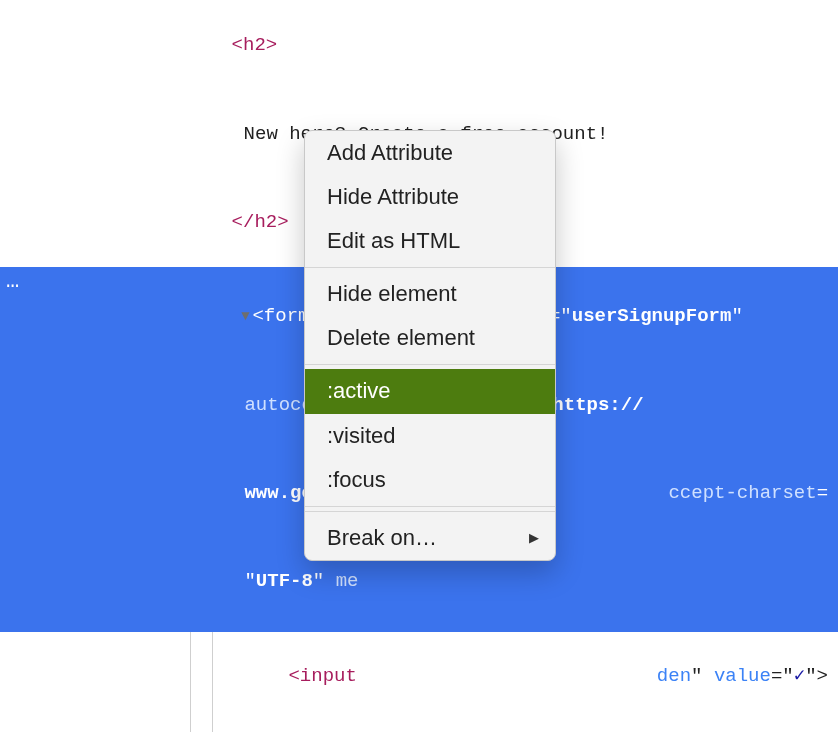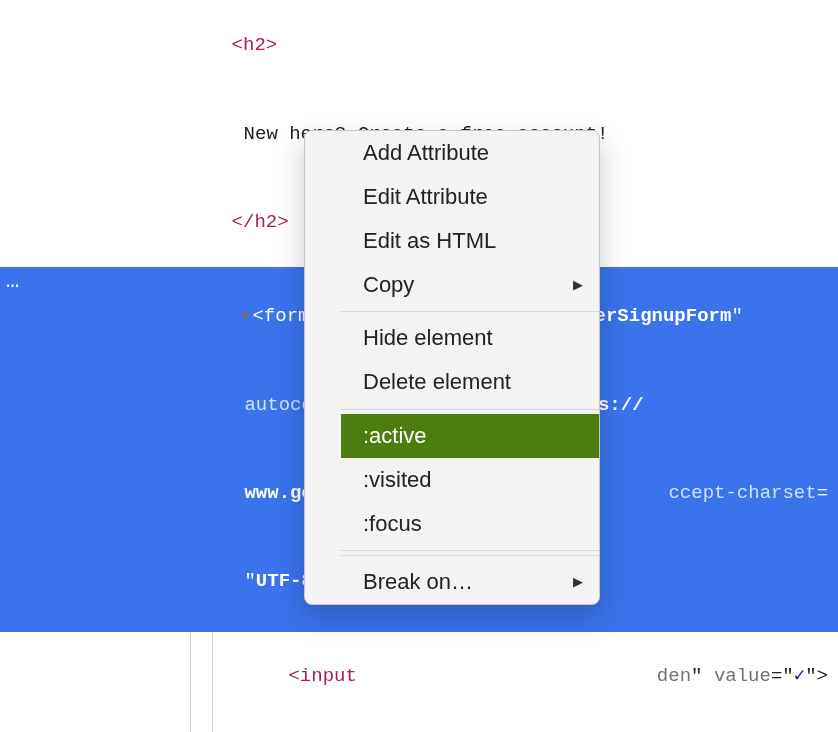--- a/index.html
+++ b/index.html
@@ -1,21 +1,21 @@
 <!DOCTYPE html>
 <html><head>
 <meta charset="utf-8">
 <style>
   * { margin:0; padding:0; box-sizing:border-box; }
   body { font-family: Menlo, Monaco, "Courier New", monospace; font-size:19px; line-height:1.55; color:#222; background:#fff; width:838px; height:732px; overflow:hidden; position:relative; }
   .dom { padding:2px 0 0 0; }
   .line { white-space:pre; position:relative; }
   .tag-open, .tag-close { color:#a71d5d; }
   .tag-name { color:#a71d5d; }
-  .attr-name { color:#737373; }
+  .attr-name { color:#3b82f6; }
   .attr-val  { color:#1a1aa6; font-weight:600; }
   .eq { color:#222; }
   .text-node { color:#222; }
   .caret { display:inline-block; width:14px; text-align:center; color:#6e6e6e; user-select:none; font-size:14px; vertical-align:1px; }
   .caret.open::before { content:"▼"; }
   .guide { position:absolute; top:0; bottom:0; width:1px; background:#cfcfcf; }
 
   
   .sel-block { background:#3b73ed; color:#fff; padding:6px 0 6px 0; position:relative; }
   .sel-block .tag-open, .sel-block .tag-close, .sel-block .tag-name { color:#fff; }
@@ -23,21 +23,21 @@
   .sel-block .attr-val  { color:#fff; font-weight:700; }
   .sel-block .eq { color:#fff; }
   .ellipsis-badge { position:absolute; left:6px; top:4px; color:#fff; font-size:22px; letter-spacing:2px; line-height:1; }
 
   
   .tree-body { position:relative; }
   .g1 { left:190px; }
   .g2 { left:212px; }
 
   
-  .ctx { position:absolute; left:304px; top:130px; width:296px; background:#f3f3f3; border:1px solid #c8c8c8; border-radius:8px; box-shadow:0 12px 28px rgba(0,0,0,0.22); font-family:-apple-system,"Helvetica Neue",Arial,sans-serif; font-size:22px; color:#222; overflow:hidden;padding-left:36px; }
+  .ctx { position:absolute; left:304px; top:130px; width:252px; background:#f3f3f3; border:1px solid #c8c8c8; border-radius:8px; box-shadow:0 12px 28px rgba(0,0,0,0.22); font-family:-apple-system,"Helvetica Neue",Arial,sans-serif; font-size:22px; color:#222; overflow:hidden; }
   .ctx .item { padding:5px 16px 5px 22px; display:flex; justify-content:space-between; align-items:center; cursor:default; }
   .ctx .item.has-sub::after { content:"▶"; font-size:13px; color:#333; }
   .ctx .sep { height:1px; background:#d5d5d5; margin:4px 0; }
   .ctx .item.active { background:#4d7c0f; color:#fff; }
   .ctx .item.active::after { color:#fff; }
 
   .pad-left { display:inline-block; }
 </style>
 </head>
 <body>
@@ -84,27 +84,24 @@
 
   </div>
 
 </div>
 
 <div class="ctx">
   <div class="item">
       <span>Add Attribute</span>
     </div>
   <div class="item">
-      <span>Edit Attribute</span>
+      <span>Hide Attribute</span>
     </div>
   <div class="item">
       <span>Edit as HTML</span>
-    </div>
-  <div class="item has-sub">
-      <span>Copy</span>
     </div>
   <div class="sep"></div>
   <div class="item">
       <span>Hide element</span>
     </div>
   <div class="item">
       <span>Delete element</span>
     </div>
   <div class="sep"></div>
   <div class="item active">

